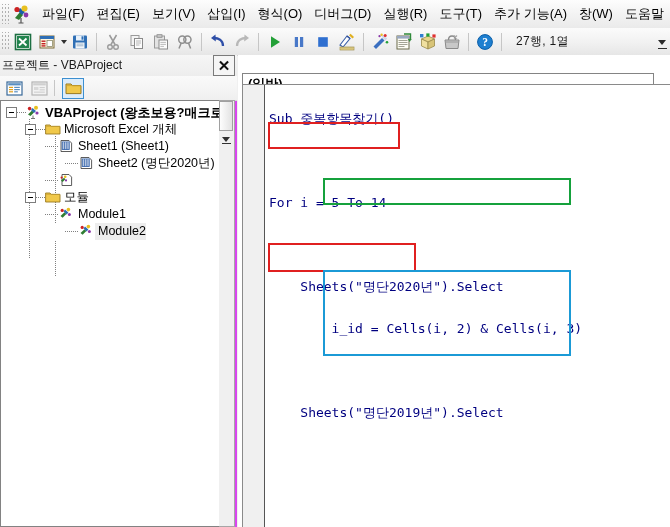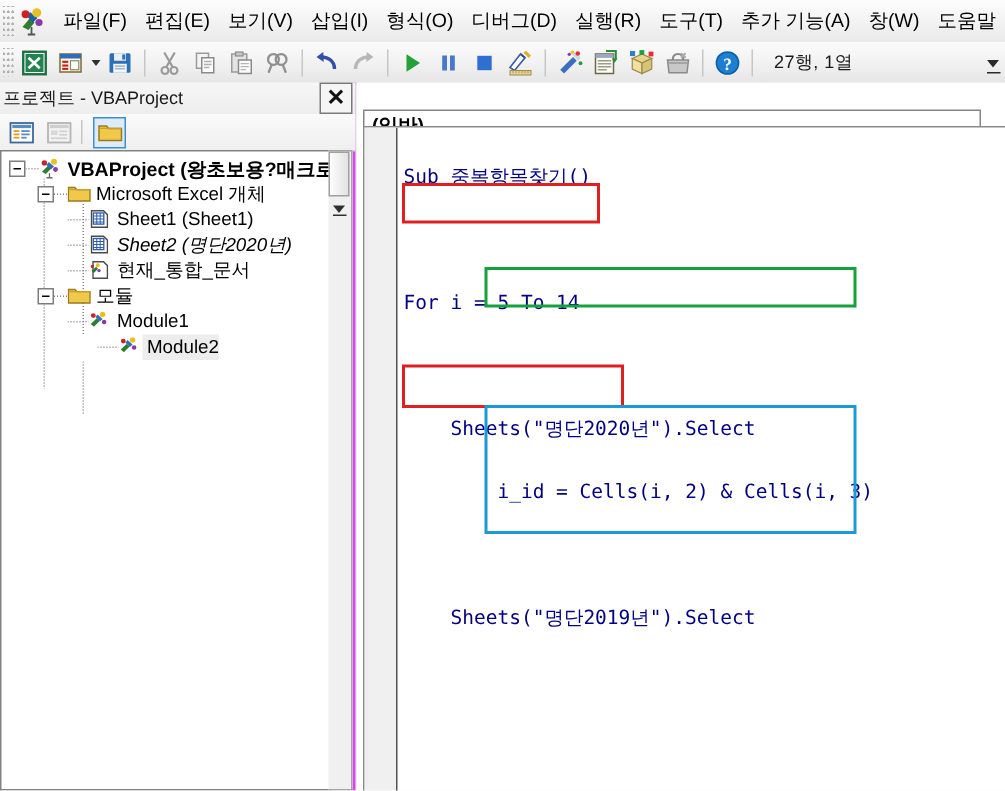--- a/index.html
+++ b/index.html
@@ -591,21 +591,21 @@
         <div class="ico">
           <svg width="16" height="14" viewBox="0 0 16 14">
             <path d="M2 1.5 h8 l2.6 2.6 v8.4 h-10.6 Z" fill="#ffffff" stroke="#4a4a4a" stroke-width="0.9"></path>
             <rect x="3.2" y="3" width="7" height="7.4" fill="#ffffff" stroke="#2f5fa8" stroke-width="0.9"></rect>
             <path d="M3.2 5 h7 M3.2 7 h7 M3.2 9 h7 M5.5 3 v7.4 M7.8 3 v7.4" stroke="#2f5fa8" stroke-width="0.7"></path>
           </svg>
         </div>
         <div class="tlabel">Sheet1 (Sheet1)</div>
       </div>
 
-      <div class="tnode" style="padding-left:44px;font-style:italic;">
+      <div class="tnode" style="padding-left:64px;">
         <div class="dots-h" style="width:14px;"></div>
         <div class="ico">
           <svg width="16" height="14" viewBox="0 0 16 14">
             <path d="M2 1.5 h8 l2.6 2.6 v8.4 h-10.6 Z" fill="#ffffff" stroke="#4a4a4a" stroke-width="0.9"></path>
             <rect x="3.2" y="3" width="7" height="7.4" fill="#ffffff" stroke="#2f5fa8" stroke-width="0.9"></rect>
             <path d="M3.2 5 h7 M3.2 7 h7 M3.2 9 h7 M5.5 3 v7.4 M7.8 3 v7.4" stroke="#2f5fa8" stroke-width="0.7"></path>
           </svg>
         </div>
         <div class="tlabel">Sheet2 (명단2020년)</div>
       </div>
@@ -615,21 +615,20 @@
         <div class="dots-h" style="width:14px;"></div>
         <div class="ico">
           <svg width="16" height="14" viewBox="0 0 16 14">
             <path d="M3 1.5 h7 l2.6 2.6 v8.4 h-9.6 Z" fill="#ffffff" stroke="#4a4a4a" stroke-width="0.9"></path>
             <path d="M2 7.5 L5 4.8 L6.4 6.2 L3.6 9 Z" fill="#2f7d32"></path>
             <circle cx="6.2" cy="3.8" r="1.3" fill="#e8c020"></circle>
             <circle cx="2.6" cy="4.6" r="1.1" fill="#cc2222"></circle>
             <circle cx="7" cy="7.4" r="1.1" fill="#8a38a8"></circle>
           </svg>
         </div>
-        <div class="tlabel">현재_통합_문서</div>
       </div>
 
       <div class="tnode" style="padding-left:24px;">
         <div class="expander"></div>
         <div class="dots-h"></div>
         <div class="ico">
           <svg width="16" height="14" viewBox="0 0 16 14">
             <path d="M0.6 3 L5 3 L6.2 4.4 L15 4.4 L15 12 L0.6 12 Z" fill="#f0c84a" stroke="#9a7a20" stroke-width="0.9"></path>
             <path d="M0.6 4.4 L15 4.4" stroke="#c8a030" stroke-width="0.7"></path>
           </svg>

